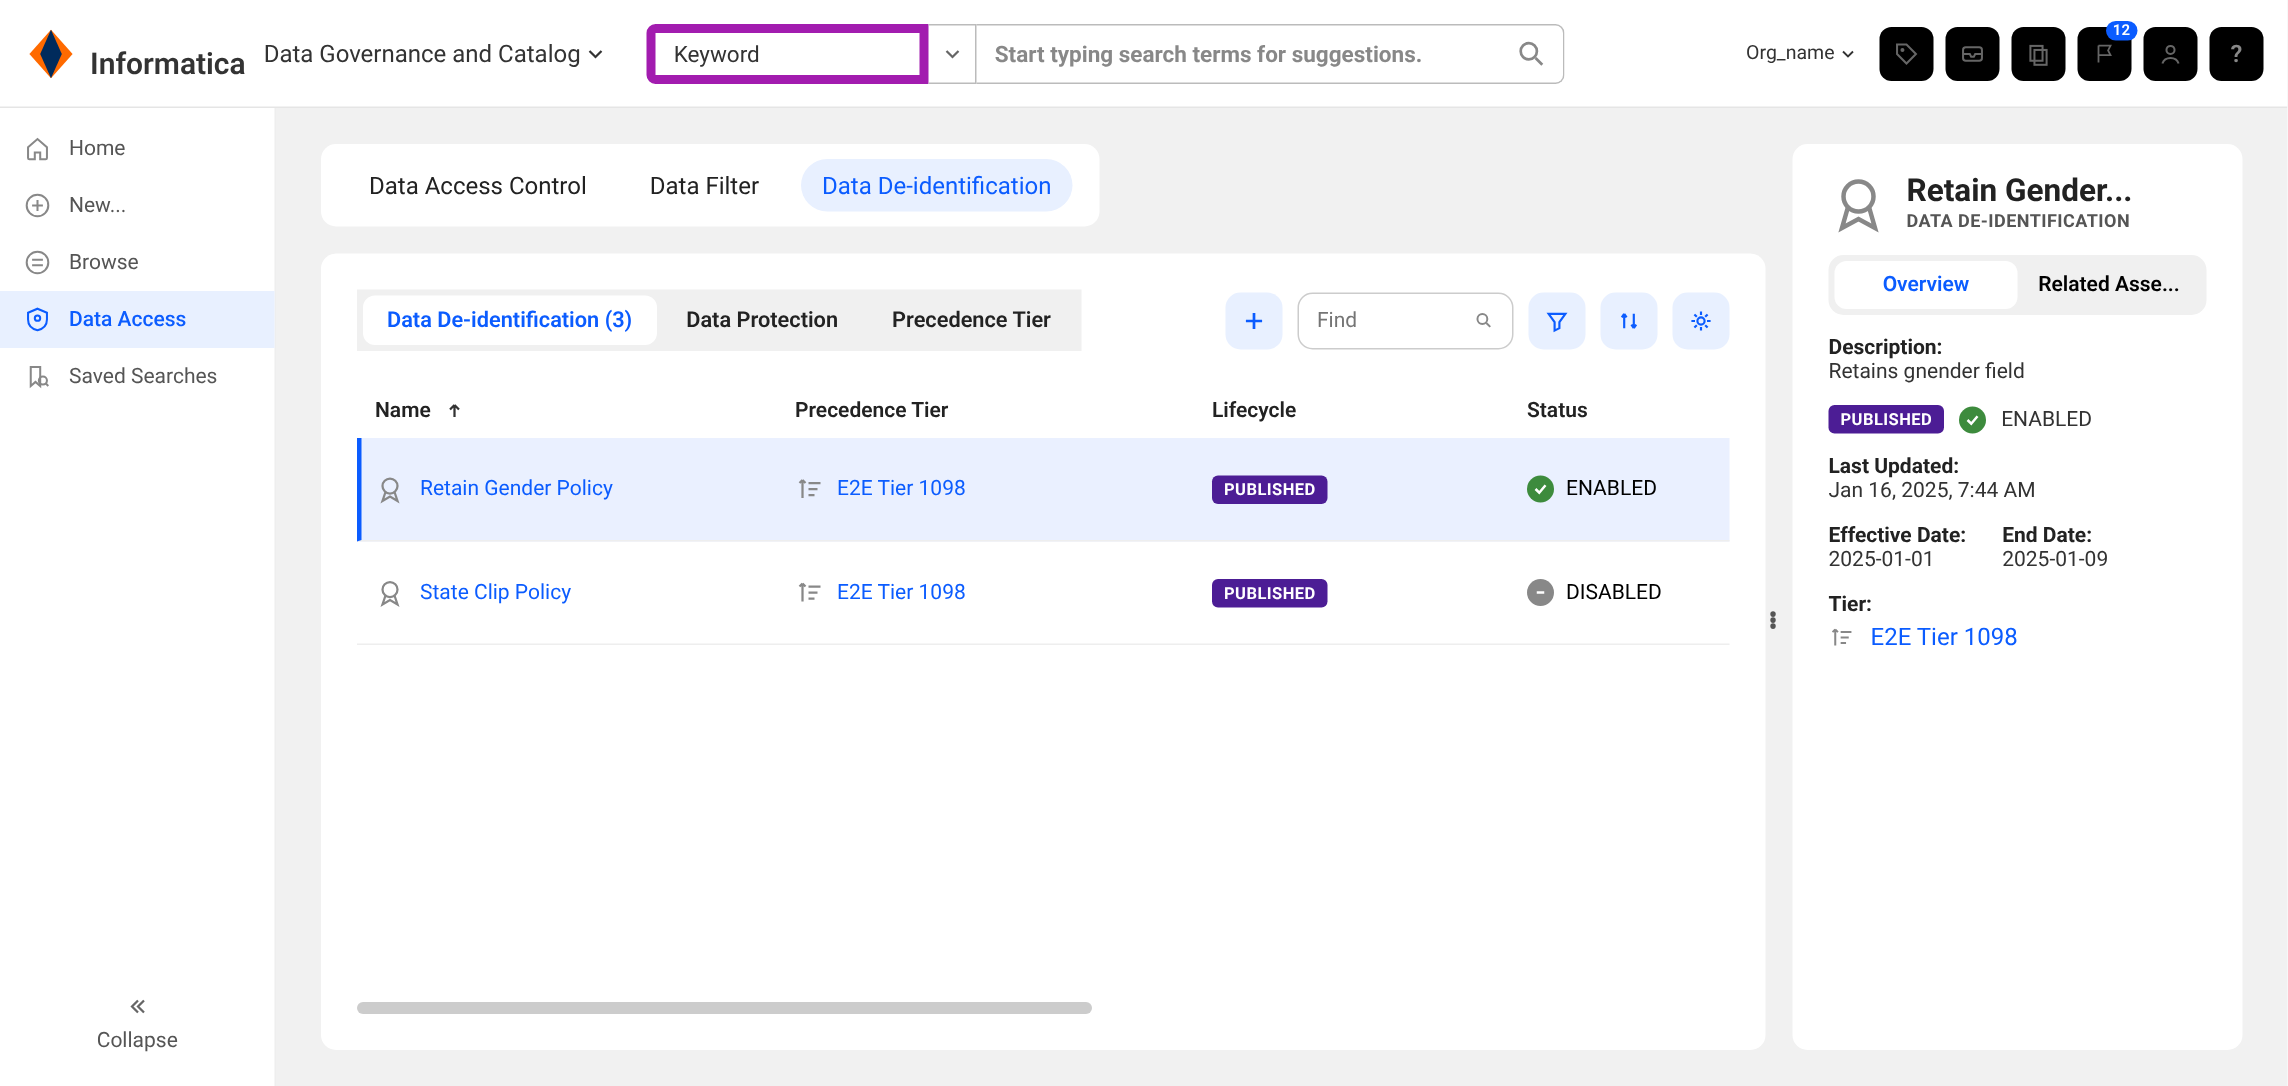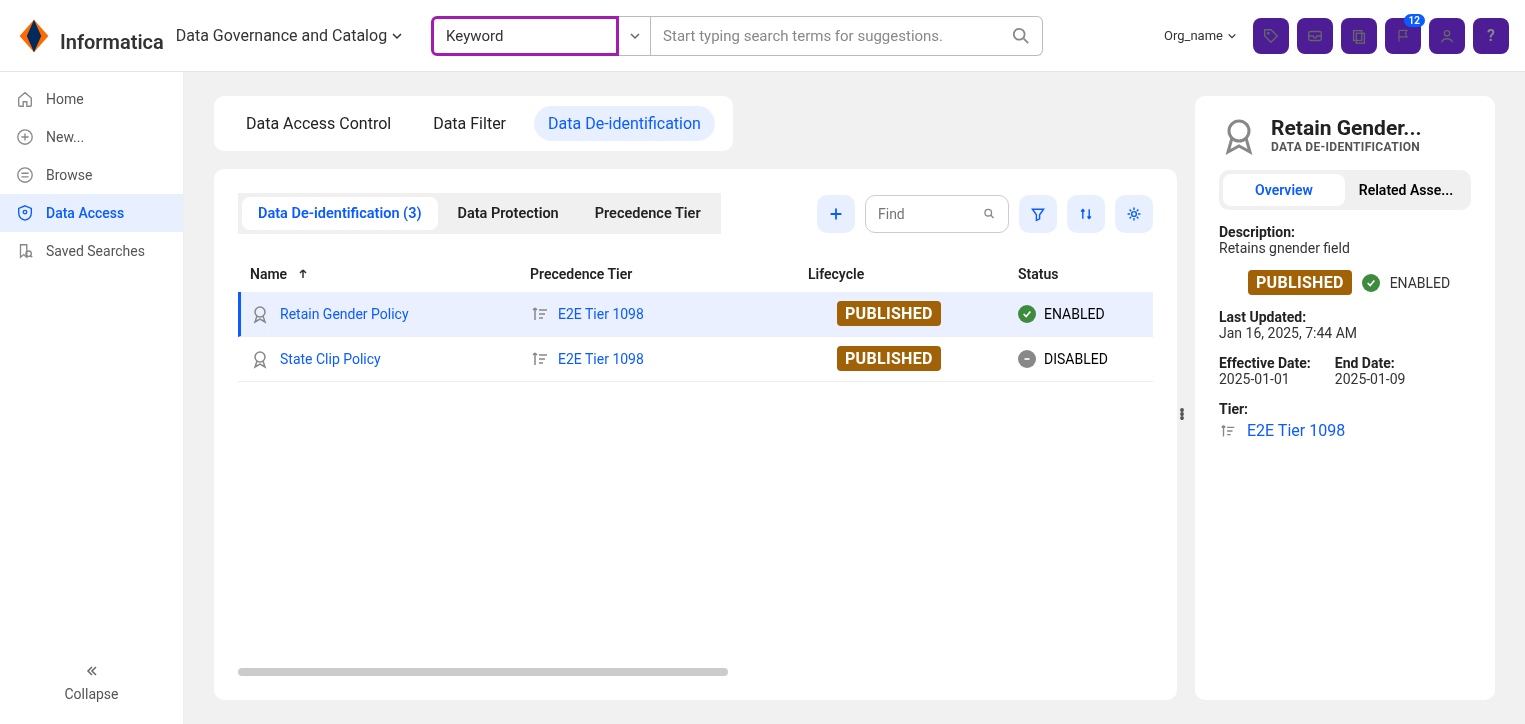--- a/index.html
+++ b/index.html
@@ -6,28 +6,28 @@
 body { background: #fff; width: 1525px; height: 724px; overflow: hidden; }
 
 
 .header { height: 72px; border-bottom: 1px solid #e5e5e5; display: flex; align-items: center; padding: 0 16px; gap: 12px; }
 .logo { display: flex; align-items: flex-end; gap: 8px; }
 .logo-mark { width: 36px; height: 36px; }
 .logo-text { font-size: 20px; font-weight: 600; color: #333; }
 .app-name { font-size: 16px; color: #333; display: flex; align-items: center; gap: 4px; }
 .chevron { width: 12px; height: 12px; }
 .search-section { display: flex; margin-left: 16px; }
-.keyword-box { border: 3px solid #a21caf; border-radius: 6px 0 0 6px; height: 40px; display: flex; align-items: center; padding: 0 12px; gap: 50px; font-size: 15px; color: #333; width: 188px; }
+.keyword-box { border: 6px solid #a21caf; border-radius: 6px 0 0 6px; height: 40px; display: flex; align-items: center; padding: 0 12px; gap: 50px; font-size: 15px; color: #333; width: 188px; }
 .keyword-chev { border: 1px solid #bbb; border-left: none; height: 40px; width: 32px; display: flex; align-items: center; justify-content: center; }
 .search-input-wrap { border: 1px solid #bbb; border-left: none; border-radius: 0 6px 6px 0; height: 40px; width: 392px; display: flex; align-items: center; padding: 0 12px; }
-.search-input { border: none; outline: none; font-size: 15px; flex: 1; color: #333; }
+.search-input { border: none; outline: none; font-size: 15px; flex: 1; color: #333; font-weight: bold; }
 .search-input::placeholder { color: #888; }
 .header-right { margin-left: auto; display: flex; align-items: center; gap: 8px; }
 .org-name { font-size: 13px; color: #333; display: flex; align-items: center; gap: 4px; margin-right: 8px; }
-.icon-btn { width: 36px; height: 36px; border-radius: 8px; background: #4c1d95; display: flex; align-items: center; justify-content: center; cursor: pointer; position: relative; }
+.icon-btn { width: 36px; height: 36px; border-radius: 8px; background: #000000; display: flex; align-items: center; justify-content: center; cursor: pointer; position: relative; }
 .badge { position: absolute; top: -4px; right: -4px; background: #0b5cff; color: #fff; font-size: 10px; border-radius: 10px; padding: 1px 5px; font-weight: 600; }
 
 
 .layout { display: flex; height: calc(724px - 72px); }
 .sidebar { width: 184px; border-right: 1px solid #eee; display: flex; flex-direction: column; padding: 8px 0; }
 .side-item { display: flex; align-items: center; gap: 12px; padding: 10px 16px; font-size: 14px; color: #555; cursor: pointer; }
 .side-item.active { background: #e8f0ff; color: #0b5cff; font-weight: 500; }
 .side-item.active .side-icon { color: #0b5cff; }
 .side-icon { width: 18px; height: 18px; color: #888; flex-shrink: 0; }
 .collapse { margin-top: auto; display: flex; align-items: center; gap: 8px; padding: 14px 16px; font-size: 14px; color: #555; flex-direction: column; }
@@ -51,24 +51,24 @@
 .tool-btn { width: 38px; height: 38px; border-radius: 10px; background: #e8f0ff; color: #0b5cff; display: flex; align-items: center; justify-content: center; cursor: pointer; }
 .find-input { border: 1px solid #ccc; border-radius: 10px; height: 38px; width: 144px; padding: 0 12px; display: flex; align-items: center; gap: 8px; }
 .find-input input { border: none; outline: none; width: 100%; font-size: 14px; }
 
 .table { margin-top: 22px; }
 .thead { display: flex; padding: 10px 12px; font-size: 14px; font-weight: 600; color: #222; }
 .col-name { width: 280px; display: flex; align-items: center; gap: 10px; }
 .col-tier { width: 278px; display: flex; align-items: center; gap: 8px; }
 .col-life { width: 210px; }
 .col-status { flex: 1; display: flex; align-items: center; gap: 8px; }
-.trow { display: flex; padding: 12px 12px; border-bottom: 1px solid #eee; font-size: 14px; }
+.trow { display: flex; padding: 24px 12px; border-bottom: 1px solid #eee; font-size: 14px; align-items: center; }
 .trow.selected { background: #eaf0ff; border-left: 3px solid #0b5cff; padding-left: 9px; }
 .link { color: #0b5cff; }
-.lifecycle-badge { background: #a16207; color: #fff; font-size: 16px; font-weight: 700; padding: 3px 8px; border-radius: 4px; letter-spacing: 0.3px; margin-left: 29px; }
+.lifecycle-badge { background: #4c1d95; color: #fff; font-size: 11px; font-weight: 700; padding: 3px 8px; border-radius: 4px; letter-spacing: 0.3px; }
 .status-enabled-icon { width: 18px; height: 18px; background: #3d8b3d; border-radius: 50%; display: flex; align-items: center; justify-content: center; }
 .status-disabled-icon { width: 18px; height: 18px; background: #888; border-radius: 50%; display: flex; align-items: center; justify-content: center; }
 .row-icon { color: #888; width: 20px; height: 20px; flex-shrink: 0; }
 .more-btn { position: absolute; right: -8px; top: 240px; cursor: pointer; text-align: center; color: #555; font-size: 18px; line-height: 4px; }
 .scroll-track { height: 8px; background: transparent; margin-top: auto; }
 .scroll-thumb { width: 490px; height: 8px; background: #ccc; border-radius: 4px; }
 
 
 .detail-panel { width: 300px; background: #fff; border-radius: 10px; padding: 20px 24px; display: flex; flex-direction: column; gap: 14px; }
 .detail-head { display: flex; gap: 12px; align-items: flex-start; }

